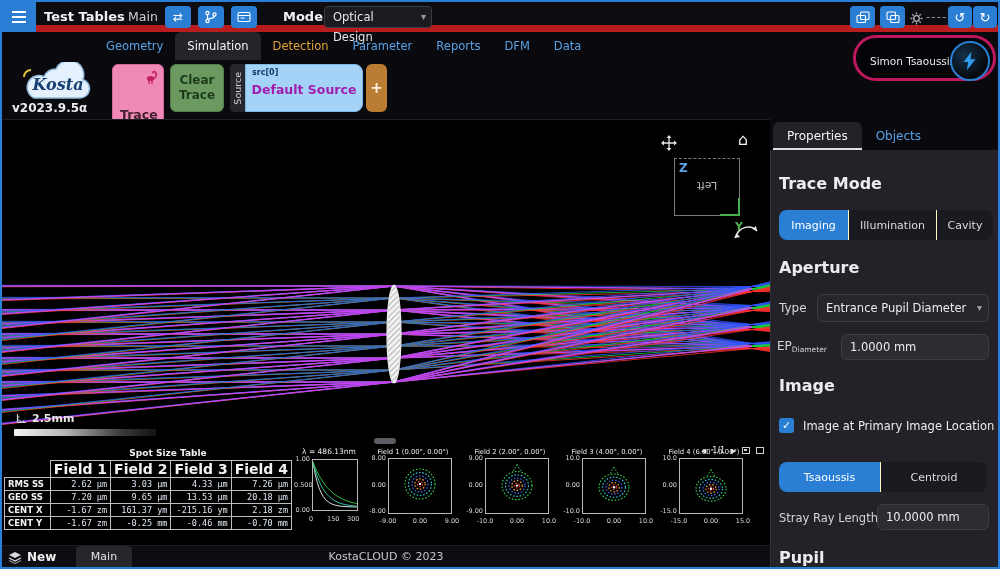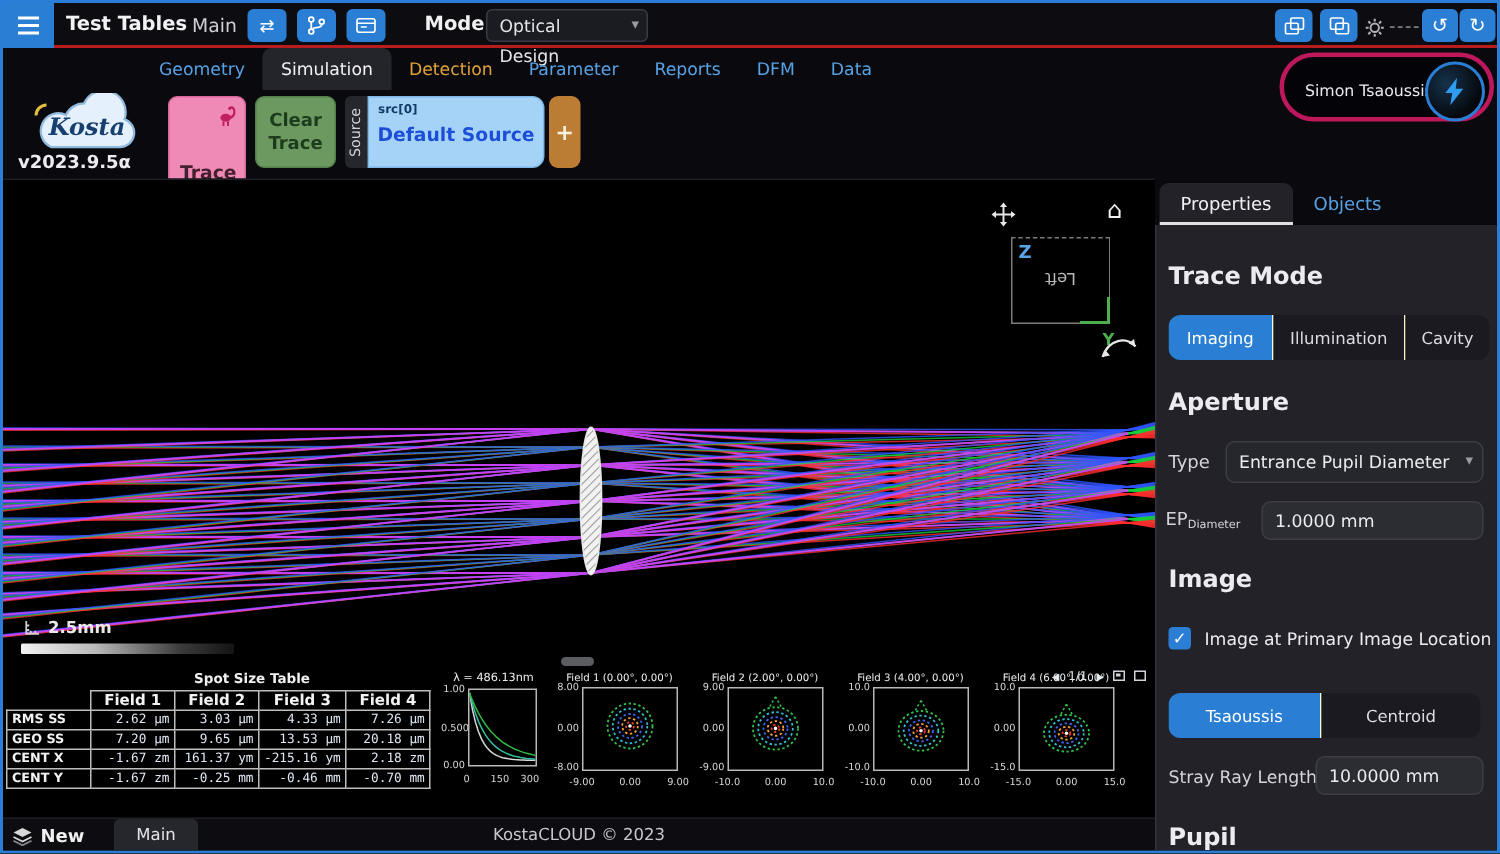--- a/index.html
+++ b/index.html
@@ -3,21 +3,21 @@
 <meta charset="utf-8">
 <style>
   * { margin:0; padding:0; box-sizing:border-box; }
   html,body { background:#333; }
   body { font-family:"DejaVu Sans", sans-serif; }
   .page { position:relative; width:1000px; height:569px; background:#0a0a0e;
           border:2px solid #2b7ed8; overflow:hidden; }
 
   
   .topbar { position:absolute; left:0; top:0; width:996px; height:30px; background:#0c0c11;
-            border-bottom:2px solid #b91c1c; }
+            border-bottom:7px solid #b91c1c; }
   .menu-btn { position:absolute; left:0; top:0; width:34px; height:30px; background:#2a7fd4;
               display:flex; align-items:center; justify-content:center; cursor:pointer; }
   .hamb { position:relative; width:14px; height:2px; background:#fff; }
   .hamb::before,.hamb::after { content:""; position:absolute; left:0; width:14px; height:2px; background:#fff; }
   .hamb::before { top:-5px; } .hamb::after { top:5px; }
   .tb-title { position:absolute; left:42px; top:0; line-height:30px; font-size:13px; font-weight:bold; color:#f2f2f5; }
   .tb-doc   { position:absolute; left:126px; top:0; line-height:30px; font-size:12.5px; color:#cfcfd6; }
   .tb-btn { position:absolute; top:4px; width:26px; height:22px; background:#2a7fd4; border-radius:4px;
             display:flex; align-items:center; justify-content:center; color:#fff; font-size:12px; cursor:pointer; }
   .tb-swap { left:163px; } .tb-branch { left:196px; } .tb-card { left:229px; }
@@ -57,21 +57,21 @@
   .clear-btn { position:absolute; left:168px; top:4px; width:54px; height:48px; background:#6b995f;
                border:1px solid #51804a; border-radius:6px; cursor:pointer;
                display:flex; align-items:center; justify-content:center; text-align:center;
                font-size:12px; font-weight:bold; color:#1d3c1e; line-height:1.25; }
   .src-vtab { position:absolute; left:228px; top:4px; width:15px; height:48px; background:#26262d;
               border-radius:4px 0 0 4px; cursor:pointer; display:flex; align-items:center; justify-content:center; }
   .src-vtab span { writing-mode:vertical-rl; transform:rotate(180deg); font-size:9.5px; color:#d2d2d8; }
   .src-btn { position:absolute; left:243px; top:4px; width:118px; height:48px; background:#a5d3f8;
              border:1px solid #7db8e8; border-radius:0 8px 8px 0; cursor:pointer; }
   .src-tag { position:absolute; left:6px; top:3px; font-size:8px; font-weight:bold; color:#123a66; }
-  .src-name { position:absolute; left:0; right:0; top:17px; text-align:center; font-size:12.5px; font-weight:bold; color:#1d4ed8; }
+  .src-name { position:absolute; left:0; right:0; top:17px; text-align:center; font-size:12.5px; font-weight:bold; color:#a21caf; }
   .add-btn { position:absolute; left:364px; top:4px; width:21px; height:48px; background:#bb7d33;
              border-radius:6px; cursor:pointer; color:#f8efdd; font-size:15px; font-weight:bold;
              display:flex; align-items:center; justify-content:center; }
 
   
   .viewport { position:absolute; left:0; top:117px; width:768px; height:326px; background:#000;
               border-top:1px solid #1e1e26; overflow:hidden; cursor:grab; }
   .viewport svg.rays { position:absolute; left:0; top:0; }
   .pan-icon { position:absolute; left:658px; top:14px; cursor:pointer; }
   .home-icon { position:absolute; left:736px; top:10px; font-size:16px; color:#f0f0f0; cursor:pointer; }
@@ -90,21 +90,21 @@
                background:linear-gradient(90deg,#f2f2f2,#b8b8b8 35%,#3a3a3a 75%,#141414); }
   .strip-handle { position:absolute; left:372px; top:318px; width:22px; height:6px; background:#5c5c63; border-radius:3px; cursor:ns-resize; }
 
   
   .plotstrip { position:absolute; left:0; top:443px; width:768px; height:100px; background:#000; }
   .spot-block { position:absolute; left:2px; top:1px; width:288px; }
   .spot-title { text-align:center; font-size:9px; font-weight:bold; color:#f0f0f0; padding:2px 0 2px 40px; }
   table.spot { border-collapse:collapse; }
   table.spot th, table.spot td { border:1px solid #bdbdbd; height:13px; padding:0 3px; white-space:nowrap; }
   table.spot th.corner { border:none; }
-  table.spot thead th { font-size:10px; color:#f2f2f2; width:56px; font-weight:bold; }
+  table.spot thead th { font-size:14px; color:#f2f2f2; width:56px; font-weight:bold; }
   table.spot tbody th { font-size:8.5px; color:#f2f2f2; width:52px; text-align:left; font-weight:bold; }
   table.spot td { font-family:"DejaVu Sans Mono", monospace; font-size:8.5px; color:#dfe7f2; text-align:right; }
 
   .lambda-block { position:absolute; left:292px; top:2px; width:70px; height:96px; }
   .lam-title { position:absolute; left:0; right:0; top:0; text-align:center; font-size:7.5px; color:#ececec; }
   .lam-frame { position:absolute; left:18px; top:12px; width:46px; height:52px; border:1px solid #b8b8b8; }
   .lamy { position:absolute; width:16px; text-align:right; font-size:6.5px; color:#d8d8d8; }
   .lamx { position:absolute; top:68px; font-size:6.5px; color:#d8d8d8; }
 
   .field-plots { position:absolute; left:364px; top:2px; width:392px; height:96px; }

